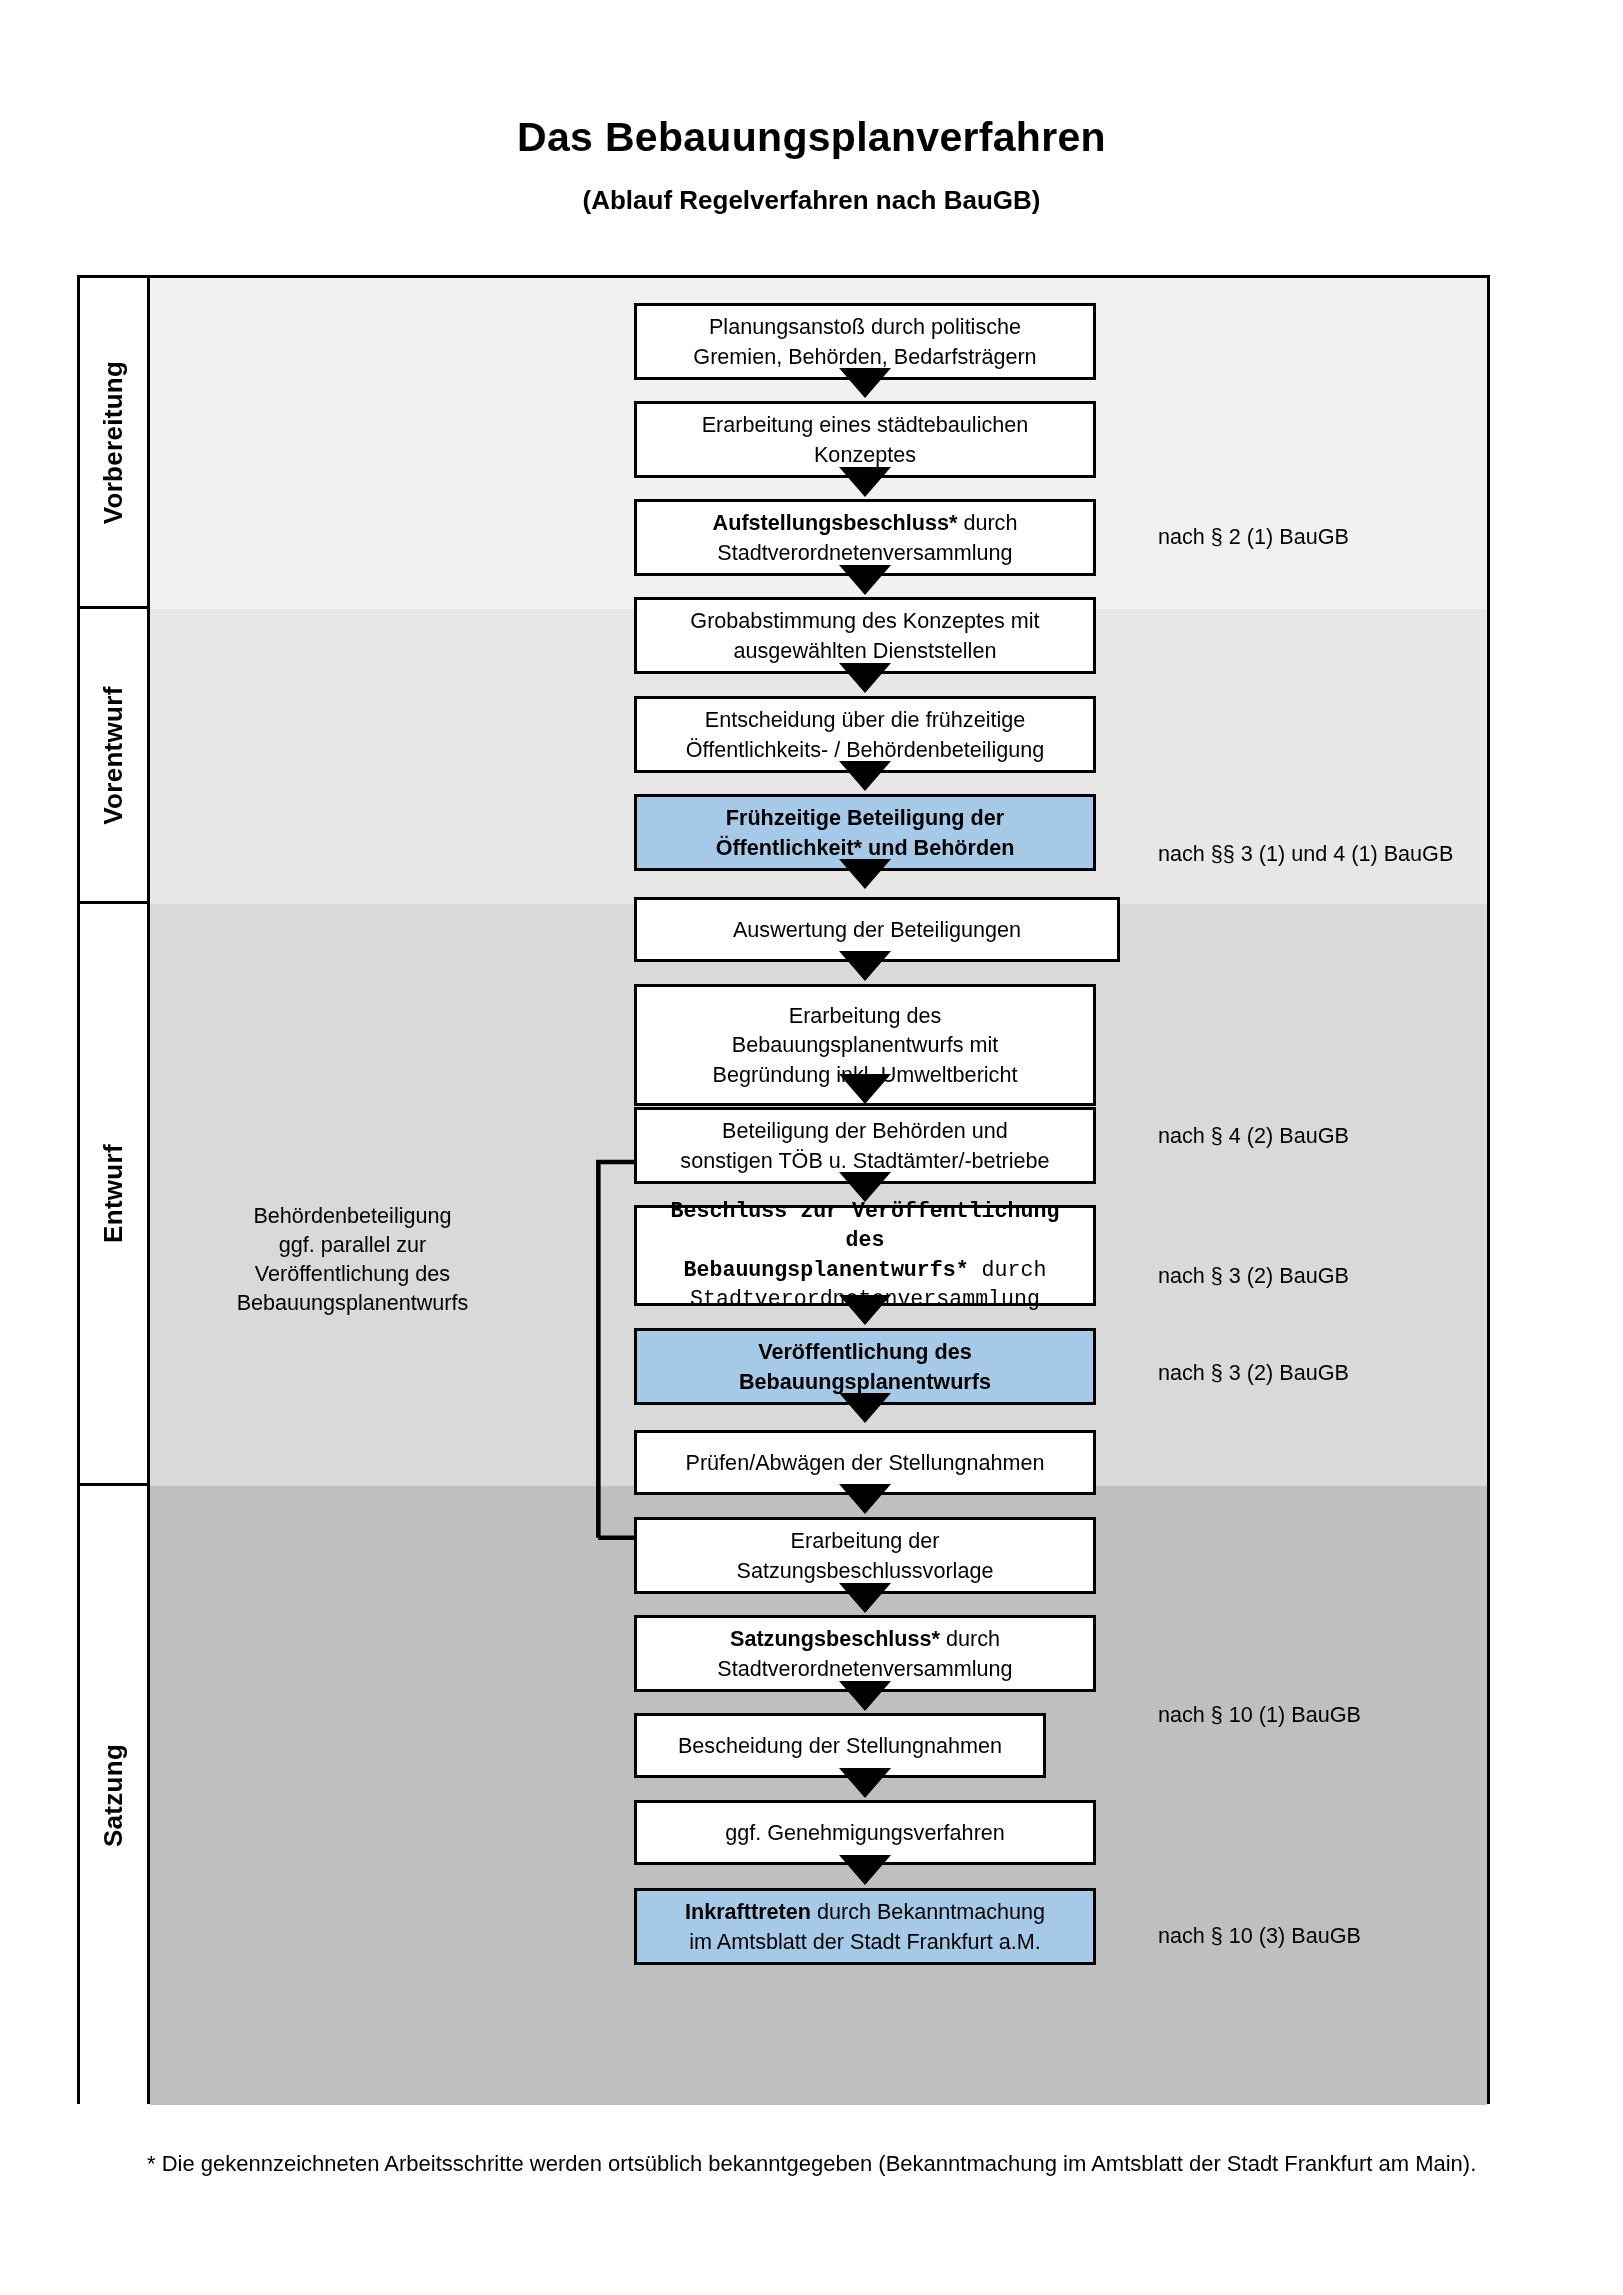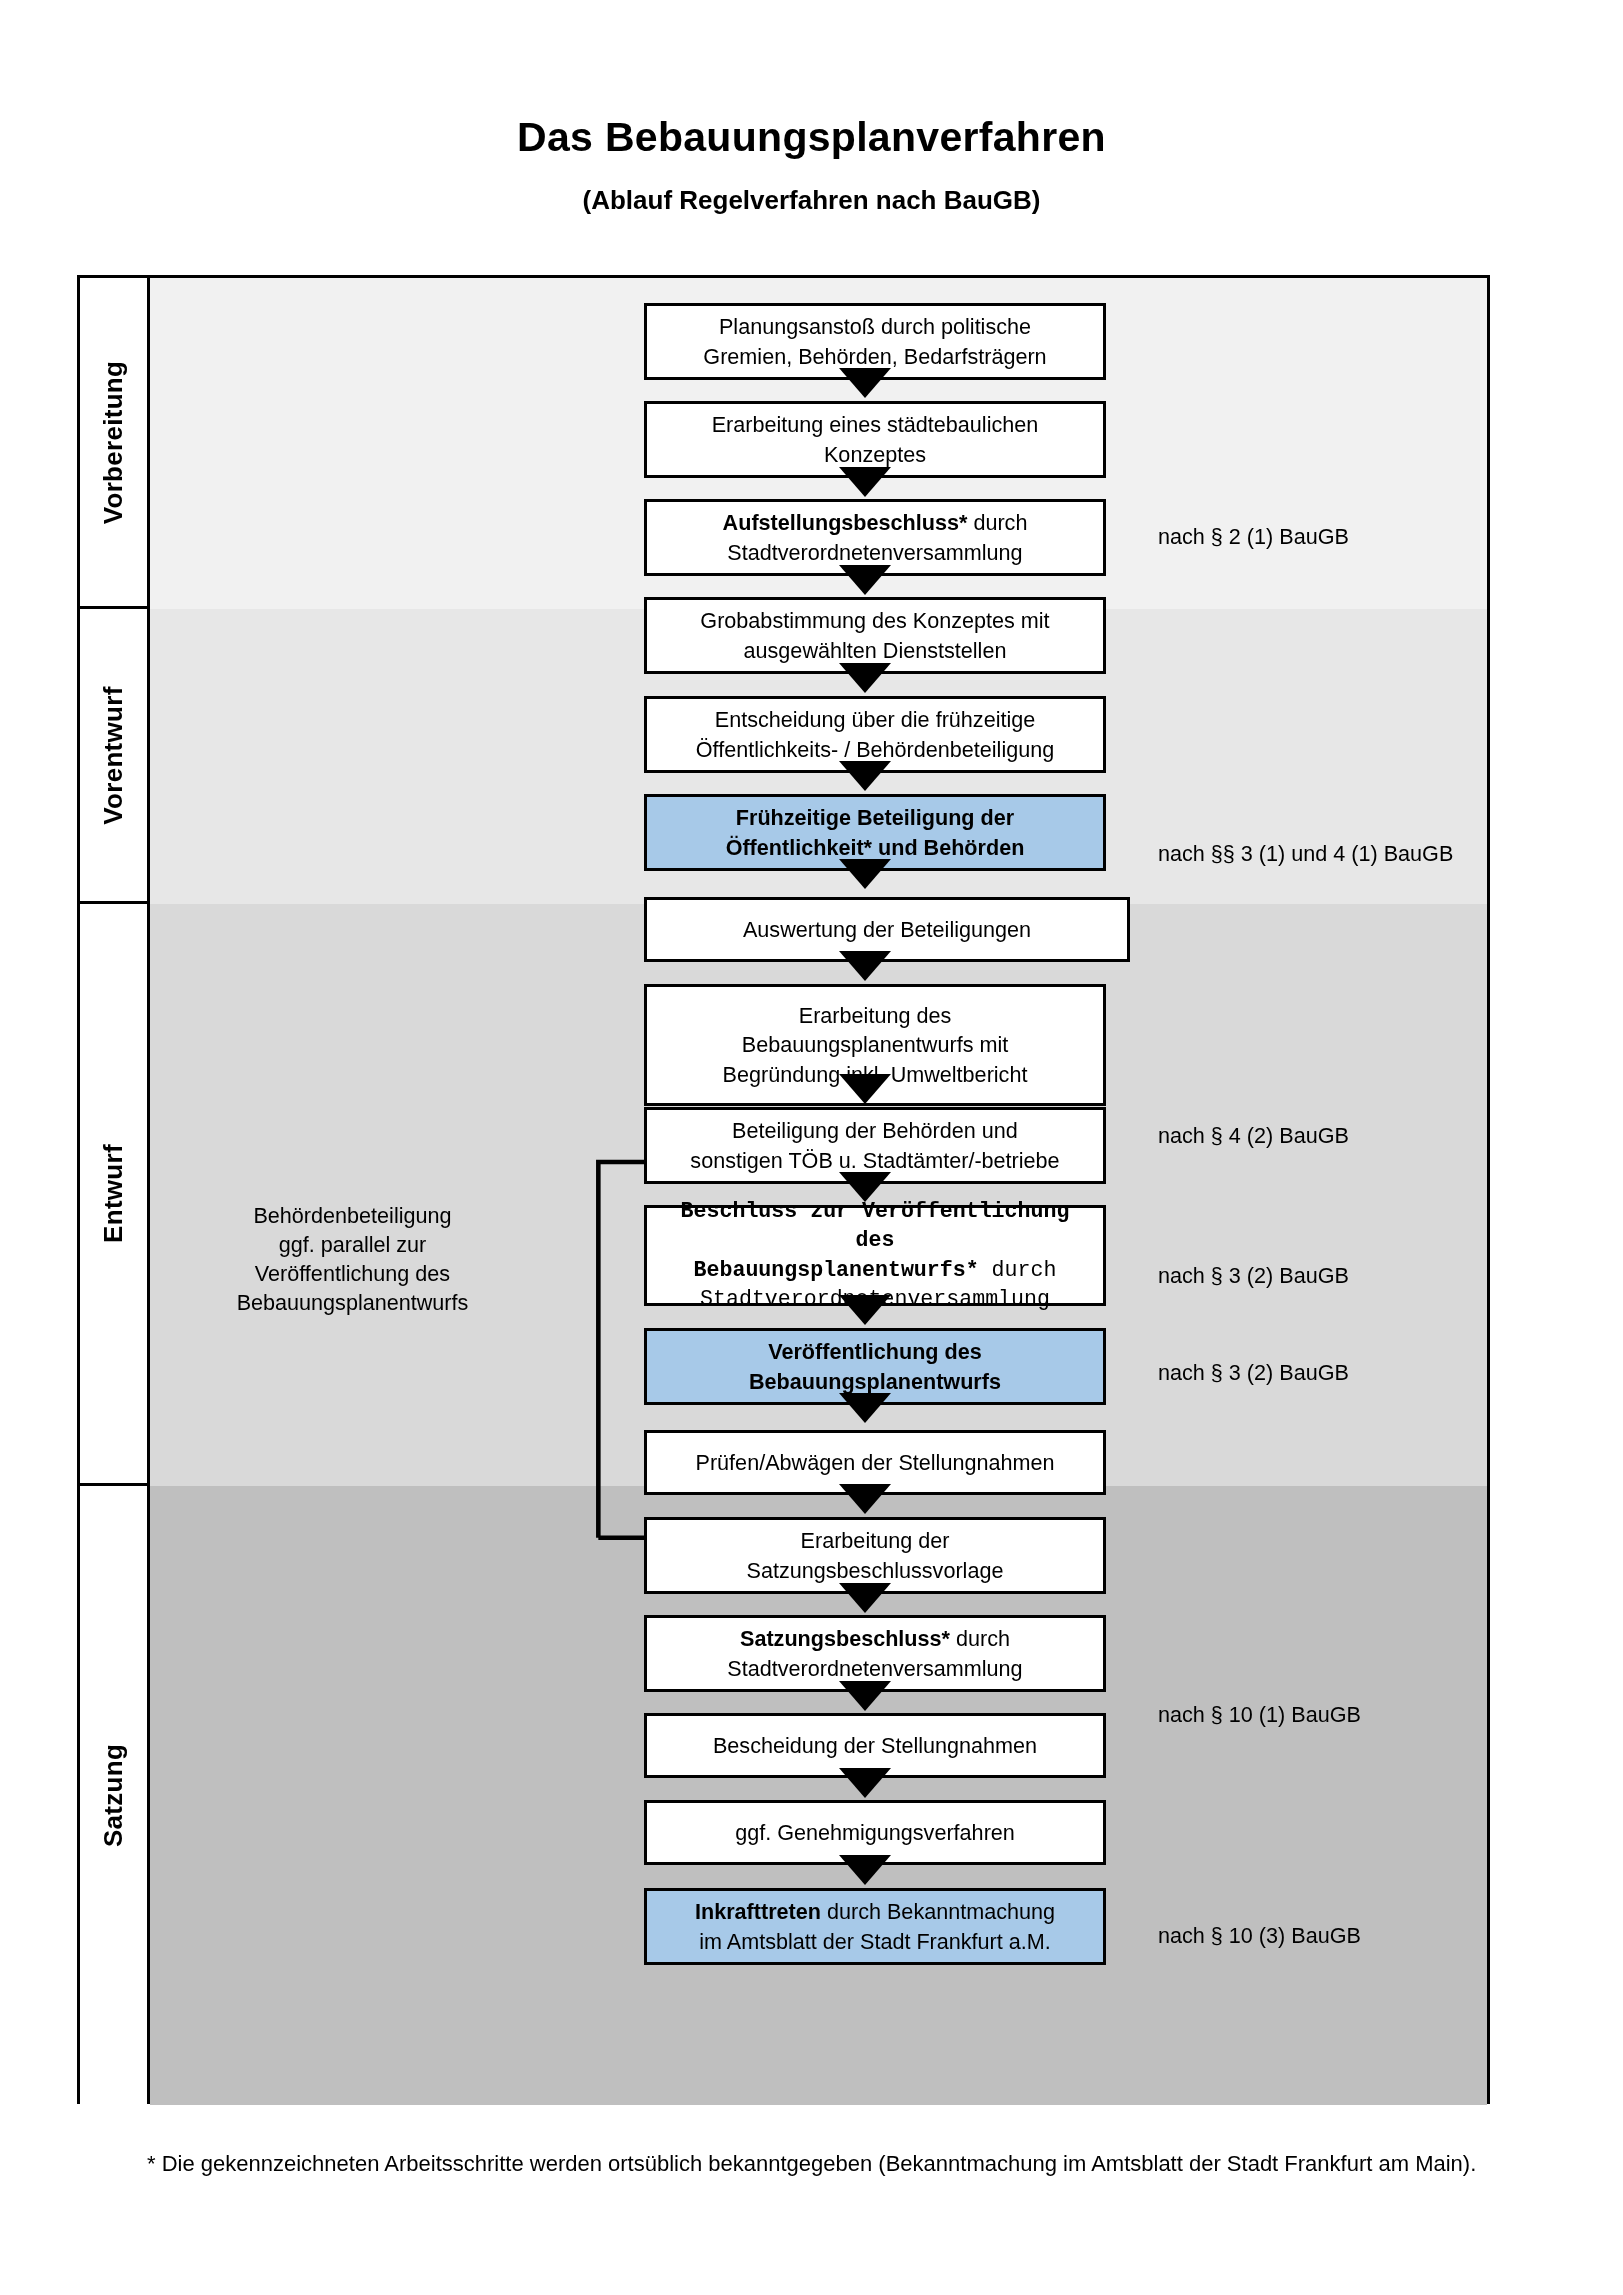--- a/index.html
+++ b/index.html
@@ -99,21 +99,20 @@
     box-sizing: border-box;
     border: 3.3px solid #000000;
     background: #ffffff;
     display: flex;
     align-items: center;
     justify-content: center;
     text-align: center;
     font-size: 21.6px;
     line-height: 1.35;
     padding: 2.6px 9.2px;
-    margin-left: 10px;
   }
   .flow-box.blue { background: #a7c9e8; }
   .flow-box b { font-weight: bold; }
 
   
   .down-arrow {
     position: absolute;
     width: 0;
     height: 0;
     border-left: 26px solid transparent;
@@ -304,21 +303,21 @@
     <div class="down-arrow" style="left:689px;top:1305px;"></div>
 
     <div class="flow-box" style="left:484px;top:1337px;width:462px;height:77px;">
       <div>
         <div><b>Satzungsbeschluss*</b><span> durch</span></div>
         <div><span>Stadtverordnetenversammlung</span></div>
       </div>
     </div>
     <div class="down-arrow" style="left:689px;top:1403px;"></div>
 
-    <div class="flow-box" style="left:484px;top:1435px;width:462px;height:65px;">
+    <div class="flow-box" style="left:484px;top:1435px;width:412px;height:65px;">
       <div>
         <div><span>Bescheidung der Stellungnahmen</span></div>
       </div>
     </div>
     <div class="down-arrow" style="left:689px;top:1490px;"></div>
 
     <div class="flow-box" style="left:484px;top:1522px;width:462px;height:65px;">
       <div>
         <div><span>ggf. Genehmigungsverfahren</span></div>
       </div>

